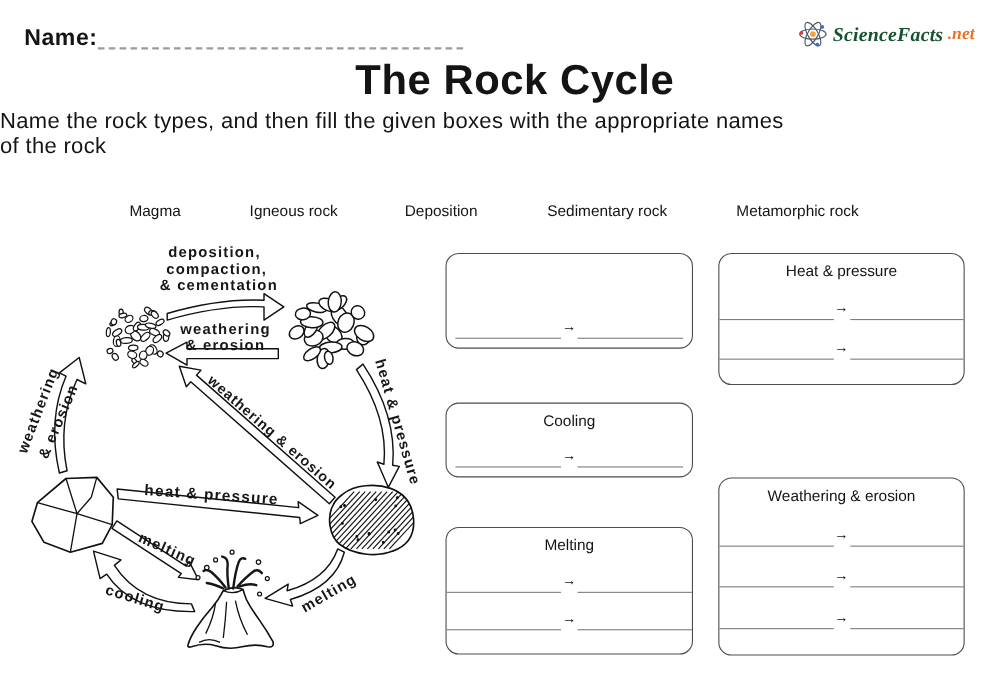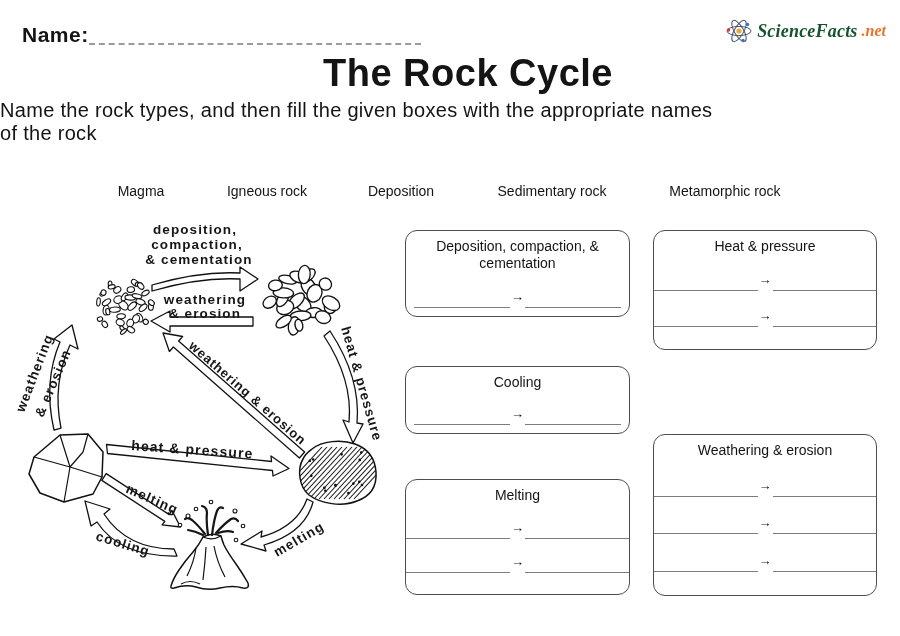--- a/index.html
+++ b/index.html
@@ -239,21 +239,20 @@
     <text transform="translate(341,328) rotate(74)">heat &amp; pressure</text>
     <text transform="translate(188,347) rotate(41)" style="font-size:13px;letter-spacing:.9px">weathering &amp; erosion</text>
     <text transform="translate(131,450) rotate(4)" style="font-size:14px">heat &amp; pressure</text>
     <text transform="translate(125,492) rotate(24)">melting</text>
     <text transform="translate(95,540) rotate(17)">cooling</text>
     <text transform="translate(277,557) rotate(-30)">melting</text>
   </g>
 </svg>
 
 <div class="box box-dep inset">
-  <div class="box-title">Deposition, compaction, &amp; cementation</div>
   <div class="box-rows rows-end">
       <div class="blank-row">
         <span class="row-arrow">→</span>
         <div class="lines">
           <span class="seg"></span>
           <span class="gapx"></span>
           <span class="seg"></span>
         </div>
       </div>
     </div>

